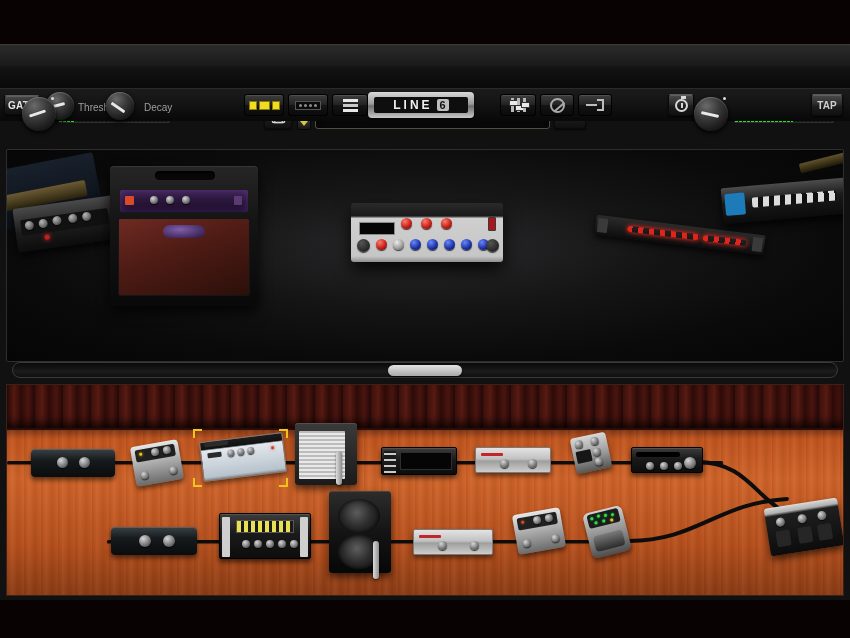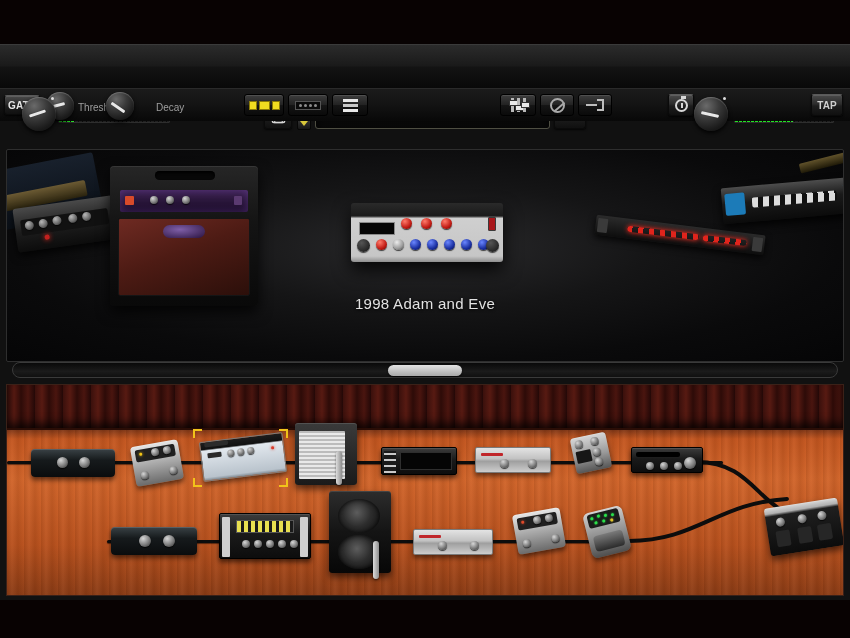--- a/index.html
+++ b/index.html
@@ -363,21 +363,21 @@
   <div class="btn3d" id="gate-btn">
     <span>GATE</span>
   </div>
   <div class="knob" id="thresh-knob">
     <span class="tick"></span>
   </div>
   <div class="smalllbl" style="left:78px">Thresh</div>
   <div class="knob" id="decay-knob">
     <span class="tick"></span>
   </div>
-  <div class="smalllbl" style="left:156px">Decay</div>
+  <div class="smalllbl" style="left:144px">Decay</div>
 
   <div class="toolbtn" style="left:244px;width:40px;">
     <span class="sq"></span>
     <span class="sq mid"></span>
     <span class="sq"></span>
   </div>
   <div class="toolbtn" style="left:288px;width:40px;">
     <span class="dotrow">
         <i></i>
         <i></i>
@@ -386,20 +386,26 @@
       </span>
   </div>
   <div class="toolbtn" style="left:332px;width:36px;">
     <span class="listicon">
         <i></i>
         <i></i>
         <i></i>
       </span>
   </div>
 
+  <div id="line6-logo">
+    <div id="line6-inner">
+      <span>LINE</span>
+      <span id="line6-badge">6</span>
+    </div>
+  </div>
 
   <div class="toolbtn" style="left:500px;width:36px;">
     <span class="fader">
         <i></i>
         <i></i>
         <i></i>
       </span>
   </div>
   <div class="toolbtn" style="left:540px;width:34px;">
     <span class="circ"></span>
@@ -491,21 +497,20 @@
          background:linear-gradient(180deg,#4d4d4d,#1a1a1a 45%,#0b0b0b);border-radius:2px;
          box-shadow:0 4px 9px rgba(0,0,0,.85);">
       <div style="position:absolute;left:3px;top:6px;width:20px;height:22px;background:#1c7bb8;border-radius:2px;"></div>
       <div style="position:absolute;right:3px;top:6px;width:20px;height:22px;background:#1c7bb8;border-radius:2px;"></div>
       <div style="position:absolute;left:30px;top:12px;right:30px;height:10px;
            background:repeating-linear-gradient(90deg,#dcdcdc 0 6px, #101010 6px 11px);border-radius:2px;"></div>
     </div>
     <div class="gear" style="left:792px;top:6px;width:64px;height:10px;transform:rotate(-14deg);
          background:linear-gradient(180deg,#6a5a2e,#221c08);border-radius:2px;opacity:.9;"></div>
 
-    <div id="amp-label">1998 Adam and Eve</div>
   </div>
 
   <div class="scrollbar">
     <div id="scroll-thumb"></div>
   </div>
 
   <div class="stage">
     <div class="curtain"></div>
     <div class="floor"></div>
     <div class="floorline"></div>

